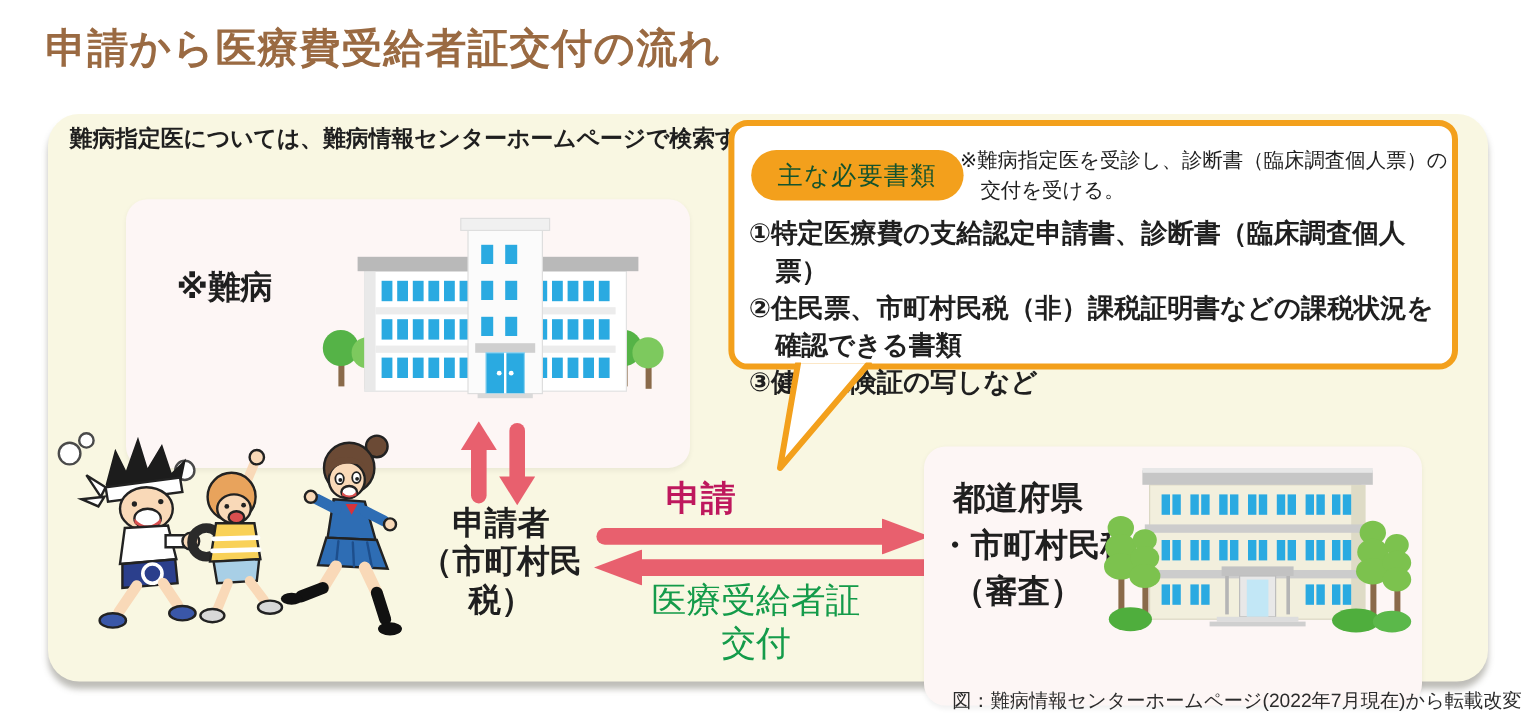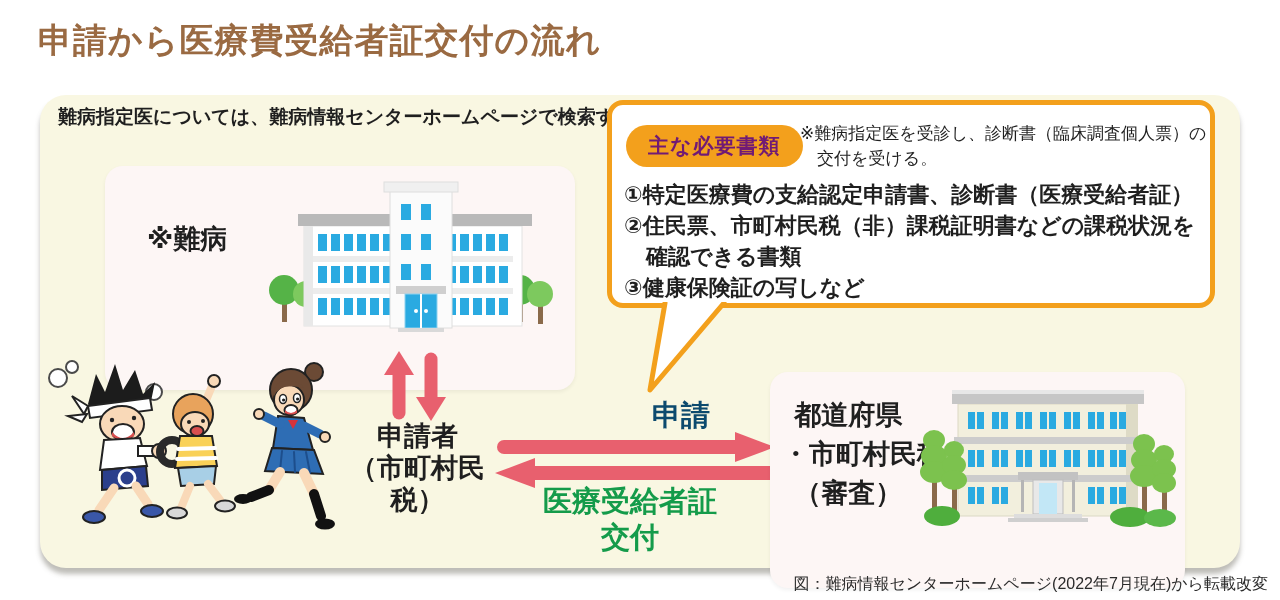--- a/index.html
+++ b/index.html
@@ -34,46 +34,46 @@
     position:absolute;left:12px;top:24px;font-size:27px;font-weight:bold;line-height:39px;
   }
   .authority-label .l1{padding-left:0.45em;display:block;}
   .authority-label .l2{display:block;}
   .authority-label .l3{padding-left:0.45em;display:block;}
   .callout{
     position:absolute;left:607px;top:100px;width:608px;height:208px;
     background:#ffffff;border:5px solid #f3a01c;border-radius:16px;box-sizing:border-box;
   }
   .badge{
-    position:absolute;left:14px;top:20px;background:#f3a01c;color:#701a75;
-    font-size:21px;font-weight:bold;padding:7px 22px;border-radius:999px;letter-spacing:1px;
+    position:absolute;left:14px;top:20px;background:#f3a01c;color:#14532d;
+    font-size:21px;font-weight:normal;padding:7px 22px;border-radius:999px;letter-spacing:1px;
   }
   .callout-note{
     position:absolute;left:188px;top:16px;font-size:17px;font-weight:500;line-height:25px;color:#1f1f1f;
   }
   .callout-note .n2{padding-left:1em;display:block;}
   .doc-list{
     position:absolute;left:12px;top:74px;width:575px;font-size:22px;font-weight:bold;line-height:31px;
   }
   .doc-item{white-space:pre-line;padding-left:1em;text-indent:-1em;}
   .tail-svg{position:absolute;left:628px;top:302px;}
   .v-arrows{position:absolute;left:383px;top:351px;}
   .applicant-label{
     position:absolute;left:330px;top:420px;width:175px;text-align:center;
     font-size:27px;font-weight:bold;line-height:32px;
   }
   .apply-arrow{position:absolute;left:495px;top:432px;}
   .issue-arrow{position:absolute;left:493px;top:458px;}
   .apply-label{
-    position:absolute;left:555px;top:396px;width:155px;text-align:right;
-    font-size:29px;font-weight:bold;color:#0c4a6e;
+    position:absolute;left:555px;top:396px;width:155px;text-align:left;
+    font-size:29px;font-weight:bold;color:#be185d;
   }
   .issue-label{
     position:absolute;left:525px;top:483px;width:210px;text-align:center;
-    font-size:29px;font-weight:bold;color:#149b4a;line-height:36px;
+    font-size:29px;font-weight:normal;color:#149b4a;line-height:36px;
   }
   .caption{
     position:absolute;right:40px;top:574px;font-size:16px;color:#2b2b2b;
   }
   .kids-svg{position:absolute;left:42px;top:352px;}
   svg{display:block;}
 </style>
 </head>
 <body>
 
@@ -183,21 +183,21 @@
     </svg>
   </div>
 
   <div class="callout">
     <div class="badge">主な必要書類</div>
     <div class="callout-note">
       <span class="n1" style="display:block">※難病指定医を受診し、診断書（臨床調査個人票）の</span>
       <span class="n2">交付を受ける。</span>
     </div>
     <div class="doc-list">
-      <div class="doc-item">①特定医療費の支給認定申請書、診断書（医療受給者証）</div>
+      <div class="doc-item">①特定医療費の支給認定申請書、診断書（臨床調査個人票）</div>
       <div class="doc-item">②住民票、市町村民税（非）課税証明書などの課税状況を
 確認できる書類</div>
       <div class="doc-item">③健康保険証の写しなど</div>
     </div>
   </div>
   <svg class="tail-svg" width="105" height="95" viewBox="0 0 105 95">
     <path d="M 37 1 L 22 88 L 96 1" fill="#ffffff" stroke="#f3a01c" stroke-width="5" stroke-linejoin="round" stroke-linecap="round"></path>
   </svg>
 
   <svg class="v-arrows" width="64" height="70" viewBox="0 0 64 70">

